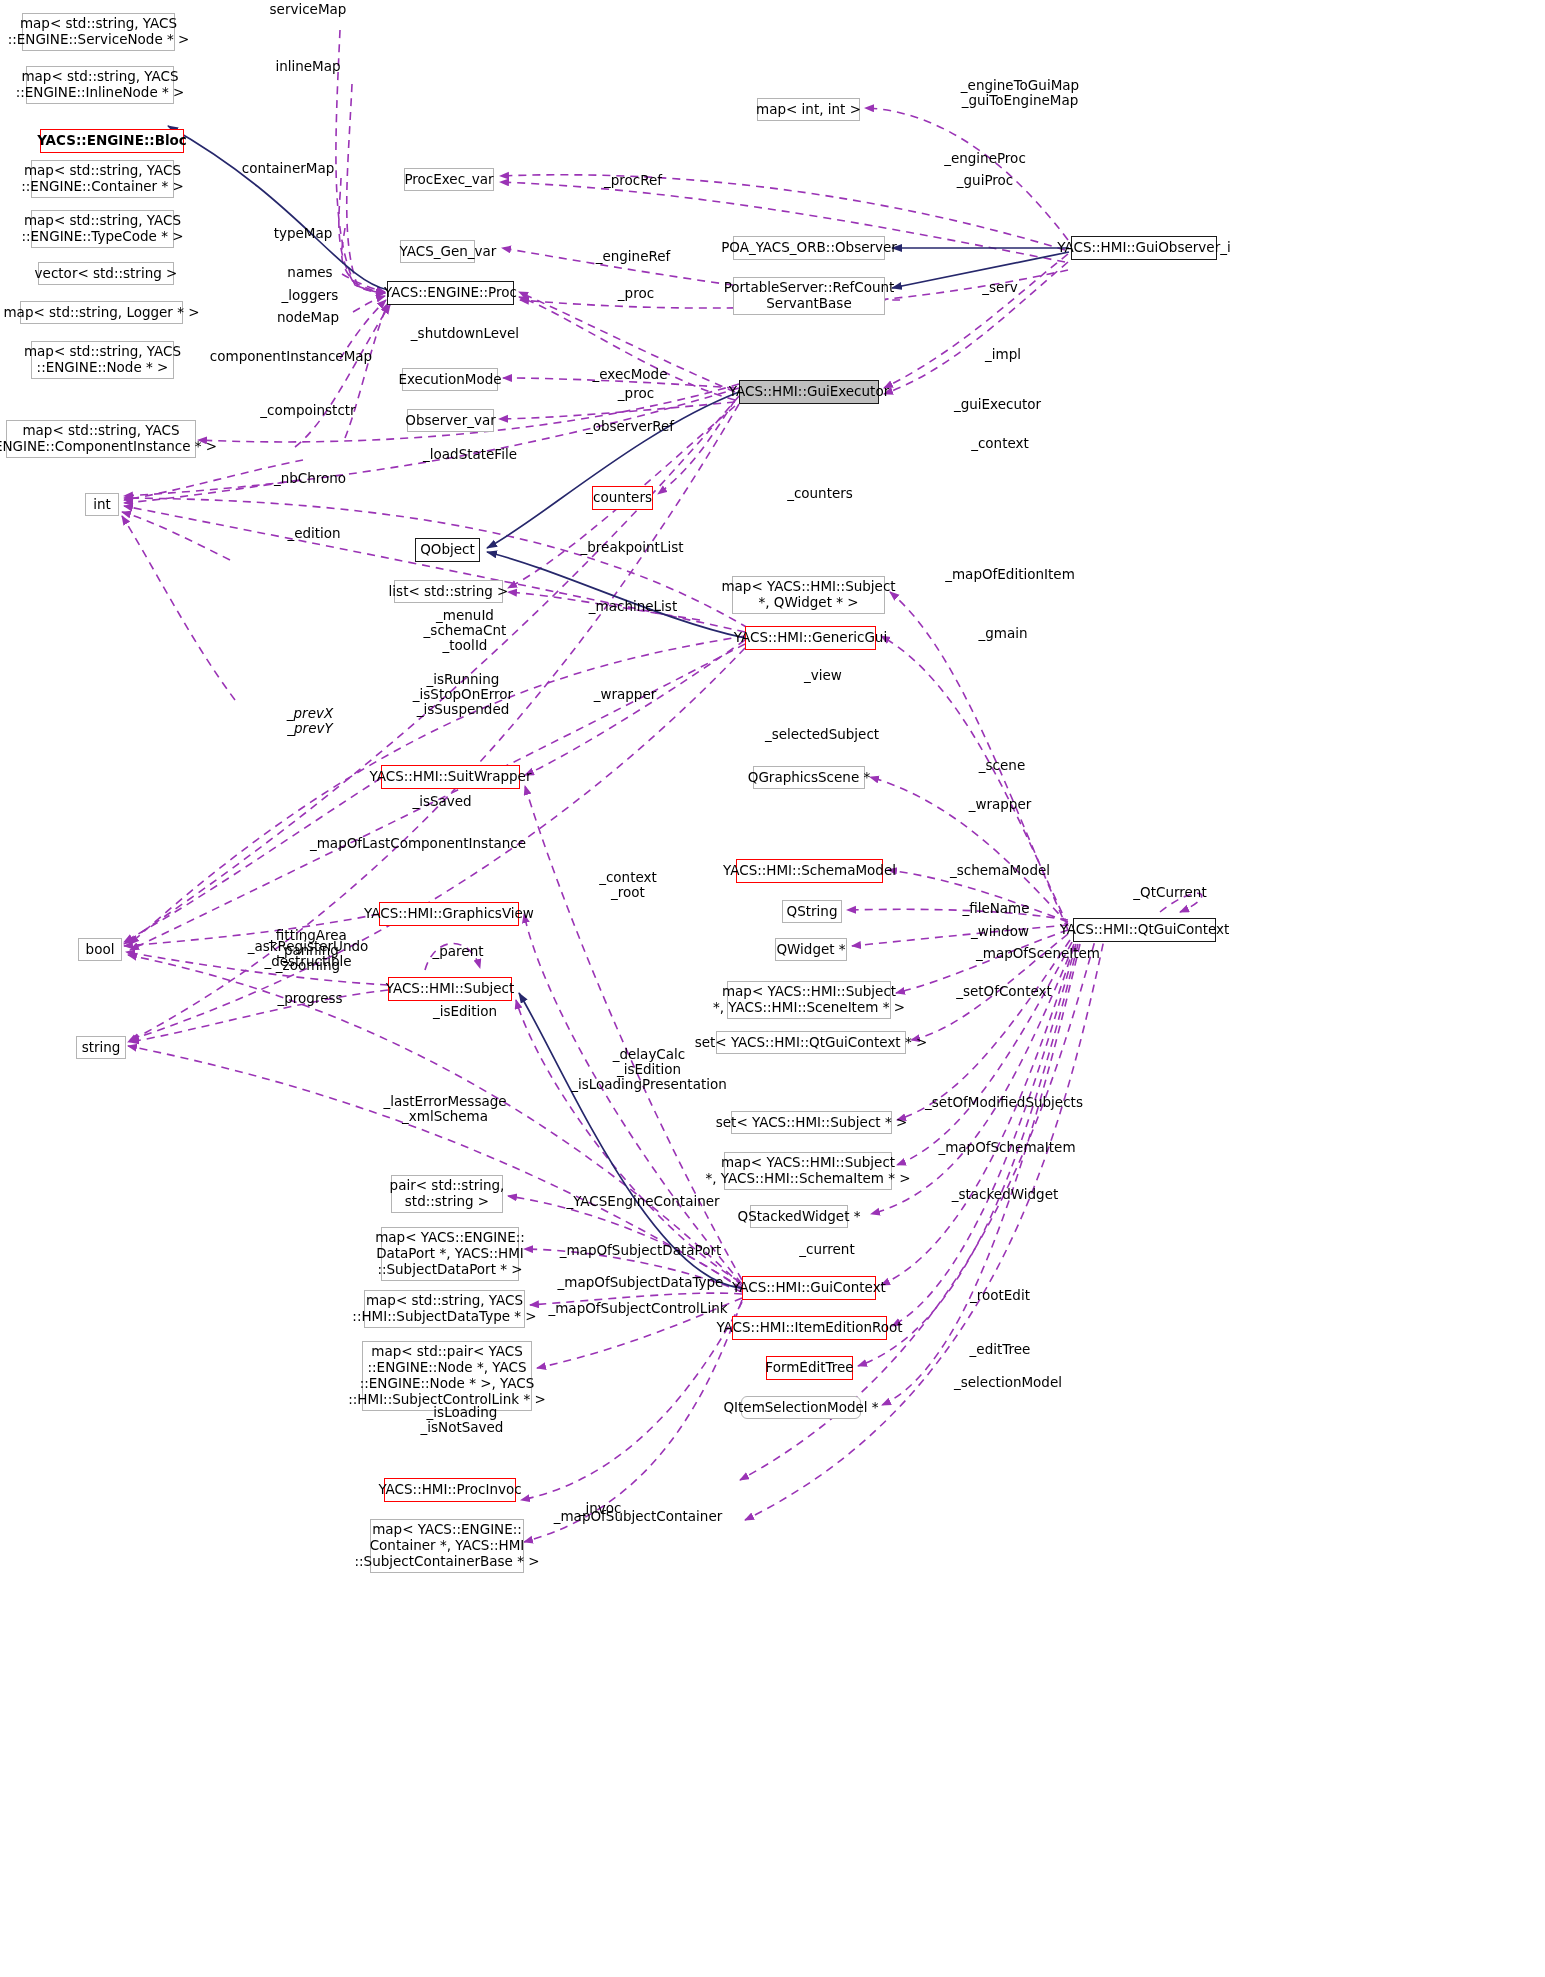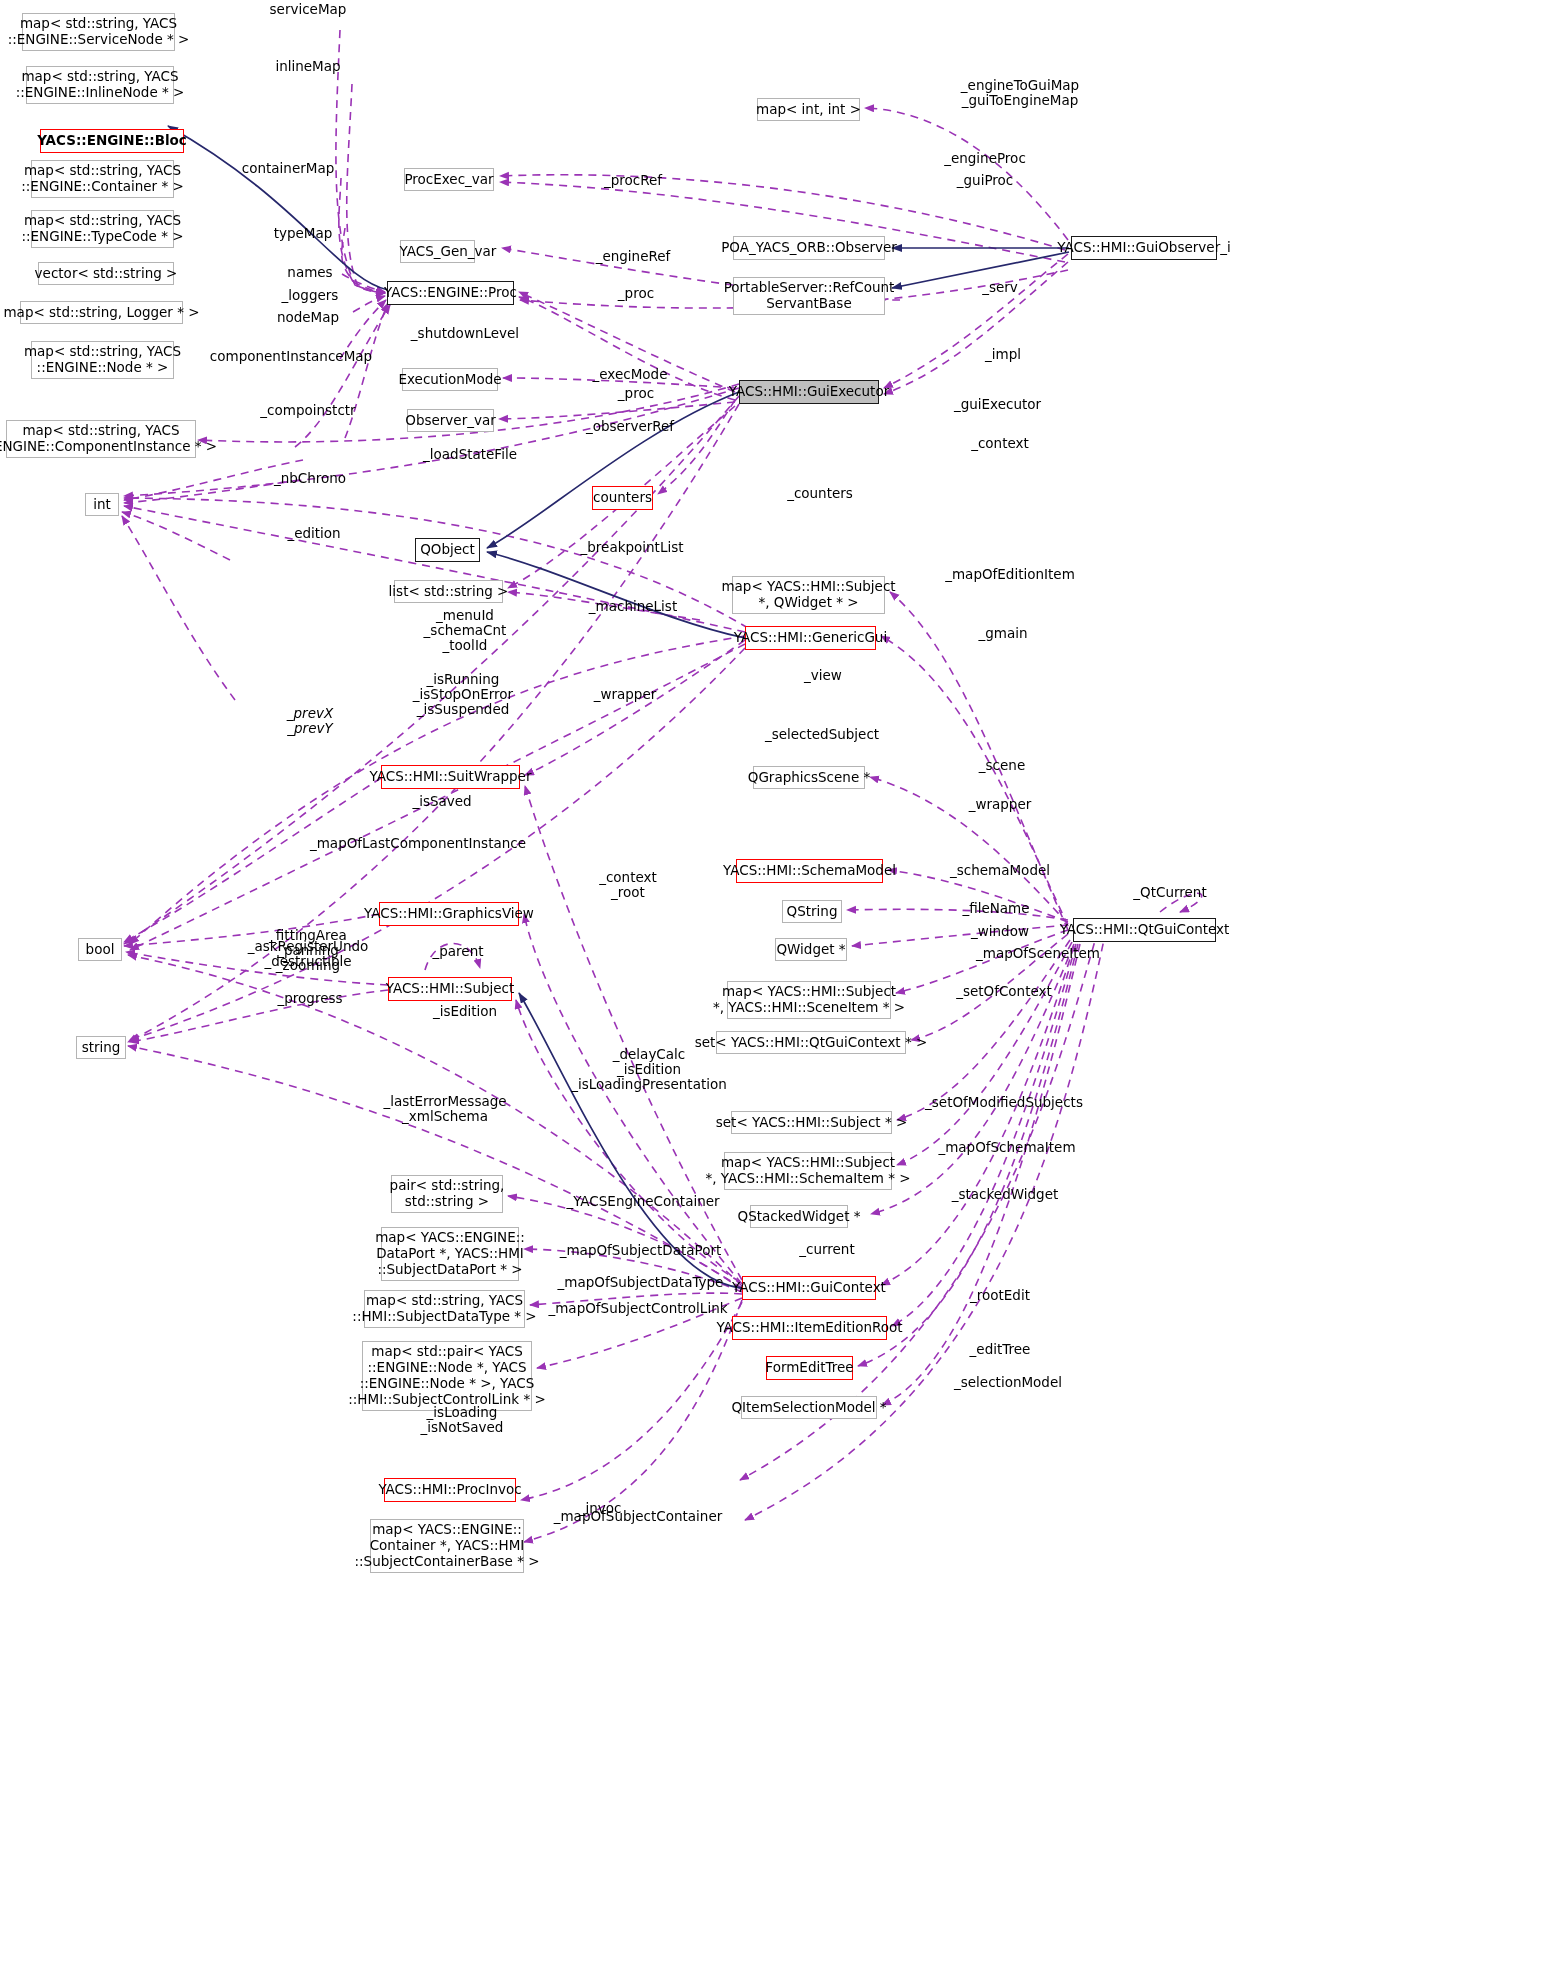--- a/index.html
+++ b/index.html
@@ -215,21 +215,21 @@
       <div class="node n-plain" style="left: 727px; top: 981px; width: 164px; min-height: 36px;">map&lt; YACS::HMI::Subject
 *, YACS::HMI::SceneItem * &gt;</div>
       <div class="node n-plain" style="left: 716px; top: 1031px; width: 190px; min-height: 23px;">set&lt; YACS::HMI::QtGuiContext * &gt;</div>
       <div class="node n-plain" style="left: 731px; top: 1111px; width: 161px; min-height: 23px;">set&lt; YACS::HMI::Subject * &gt;</div>
       <div class="node n-plain" style="left: 724px; top: 1152px; width: 168px; min-height: 36px;">map&lt; YACS::HMI::Subject
 *, YACS::HMI::SchemaItem * &gt;</div>
       <div class="node n-plain" style="left: 750px; top: 1205px; width: 98px; min-height: 23px;">QStackedWidget *</div>
       <div class="node n-red" style="left: 742px; top: 1276px; width: 134px; min-height: 24px;">YACS::HMI::GuiContext</div>
       <div class="node n-red" style="left: 732px; top: 1316px; width: 155px; min-height: 24px;">YACS::HMI::ItemEditionRoot</div>
       <div class="node n-red" style="left: 766px; top: 1356px; width: 87px; min-height: 24px;">FormEditTree</div>
-      <div class="node n-plain" style="left: 741px; top: 1396px; width: 136px; min-height: 23px;">QItemSelectionModel *</div>
+      <div class="node n-plain" style="left: 741px; top: 1396px; width: 120px; min-height: 23px; border-radius: 6px;">QItemSelectionModel *</div>
       <div class="node n-cur" style="left: 739px; top: 380px; width: 140px; min-height: 24px;">YACS::HMI::GuiExecutor</div>
       <div class="node n-dark" style="left: 1071px; top: 236px; width: 146px; min-height: 24px;">YACS::HMI::GuiObserver_i</div>
       <div class="node n-dark" style="left: 1073px; top: 918px; width: 143px; min-height: 24px;">YACS::HMI::QtGuiContext</div>
     </div>
   <div id="labels-layer">
       <div class="elabel" style="left: 248px; top: 2px; width: 120px;">serviceMap</div>
       <div class="elabel" style="left: 248px; top: 59px; width: 120px;">inlineMap</div>
       <div class="elabel" style="left: 228px; top: 161px; width: 120px;">containerMap</div>
       <div class="elabel" style="left: 243px; top: 226px; width: 120px;">typeMap</div>
       <div class="elabel" style="left: 250px; top: 265px; width: 120px; text-align: center;">names</div>

